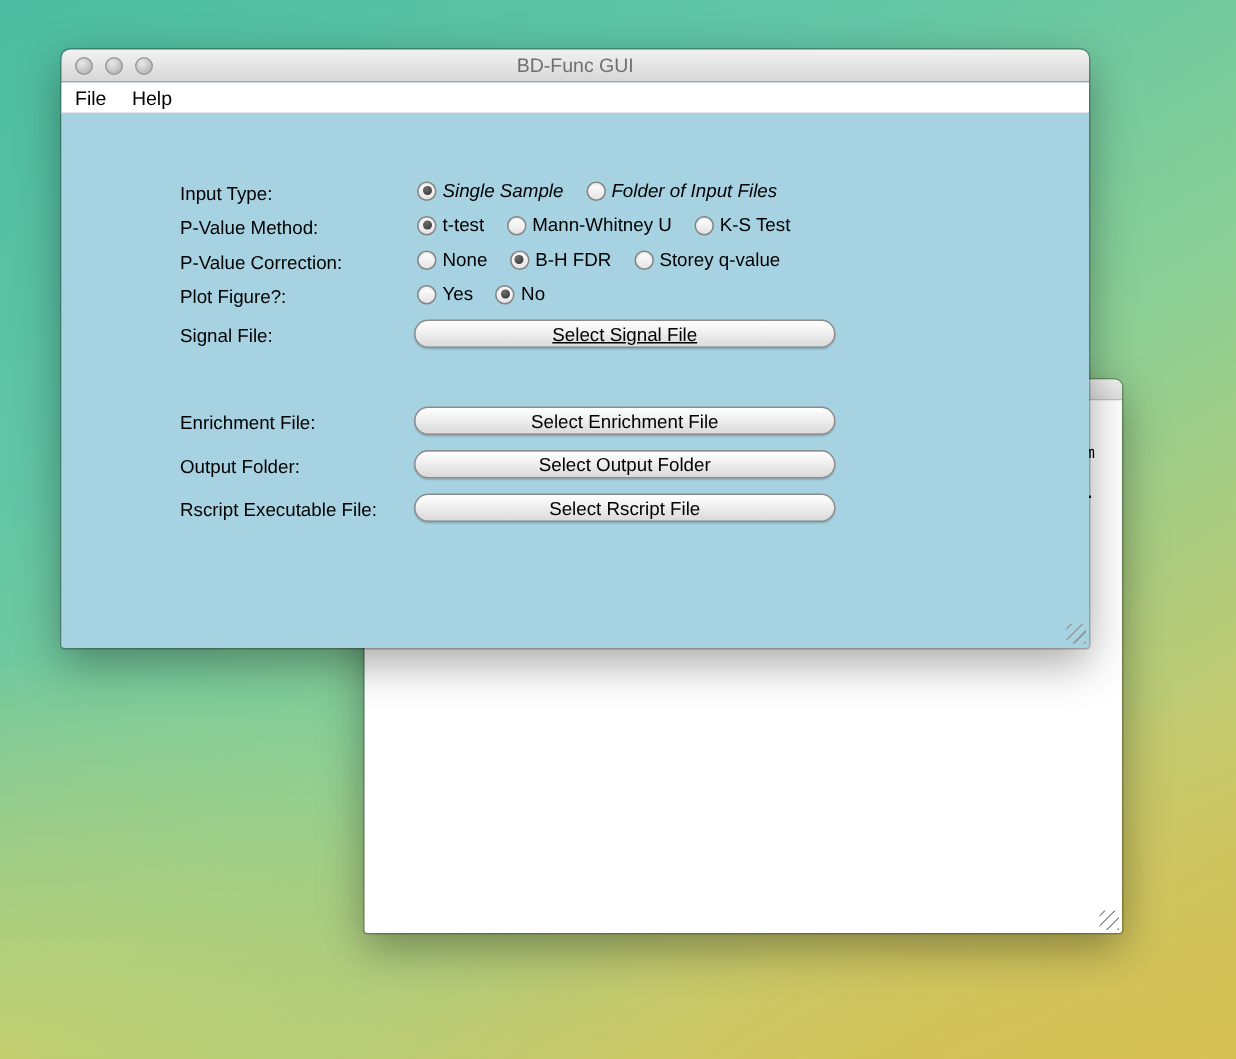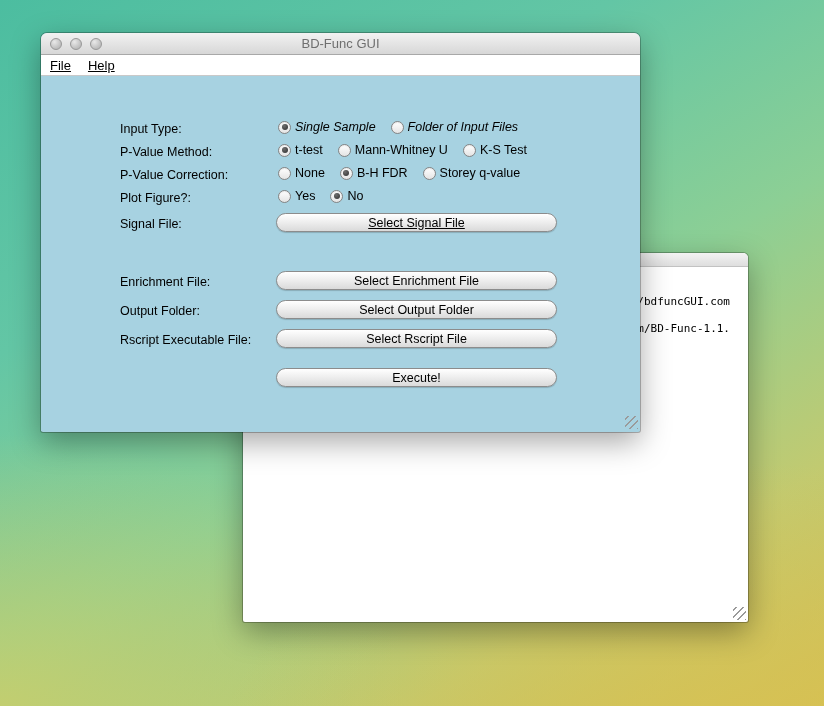--- a/index.html
+++ b/index.html
@@ -35,21 +35,21 @@
   .bg-line.l1 { top: 42px; }
   .bg-line.l2 { top: 69px; }
 
   .grip {
     position: absolute; right: 2px; bottom: 2px; width: 13px; height: 13px;
     background: repeating-linear-gradient(135deg, transparent 0 2px, #9a9a9a 2px 3px, transparent 3px 5px);
   }
 
   
   .main-window {
-    position: absolute; left: 41px; top: 33px; width: 599px; height: 399px;
+    position: absolute; left: 41px; top: 33px; width: 685px; height: 399px;
     border-radius: 6px 6px 2px 2px;
     background: #a7d2e1;
   }
   .titlebar {
     height: 22px; border-radius: 6px 6px 0 0;
     background: linear-gradient(#f2f2f2, #d7d7d7);
     border-bottom: 1px solid #a8a8a8;
     position: relative;
     display: flex; align-items: center; justify-content: center;
   }
@@ -57,21 +57,21 @@
   .traffic { position: absolute; left: 9px; top: 5px; display: flex; gap: 8px; }
   .light {
     width: 12px; height: 12px; border-radius: 50%;
     background: radial-gradient(circle at 35% 30%, #e9e9e9, #bdbdbd 70%);
     border: 1px solid #989898;
   }
   .menubar {
     height: 21px; background: #ffffff; border-bottom: 1px solid #c9c9c9;
     display: flex; align-items: center; padding-left: 9px;
   }
-  .menu-item { font-size: 13px; color: #000; padding: 0 9px 0 0; margin-right: 8px; text-decoration: underline; }
+  .menu-item { font-size: 13px; color: #000; padding: 0 9px 0 0; margin-right: 8px; }
 
   .content { position: relative; height: 355px; background: #a7d2e1; }
 
   .form-label { position: absolute; left: 79px; font-size: 12.5px; color: #000; white-space: nowrap; }
 
   .radio-group { position: absolute; left: 237px; display: flex; gap: 15px; align-items: center; }
   .radio-opt { display: inline-flex; align-items: center; gap: 4px; }
   .radio {
     width: 13px; height: 13px; border-radius: 50%;
     border: 1px solid #848484;
@@ -195,17 +195,16 @@
 
     <span class="form-label" style="top:199px;">Enrichment File:</span>
     <button class="aqua-btn" style="top:195px;">Select Enrichment File</button>
 
     <span class="form-label" style="top:228px;">Output Folder:</span>
     <button class="aqua-btn" style="top:224px;">Select Output Folder</button>
 
     <span class="form-label" style="top:257px;">Rscript Executable File:</span>
     <button class="aqua-btn" style="top:253px;text-align:center;">Select Rscript File</button>
 
-    <button class="aqua-btn" style="top:292px;">Execute!</button>
 
     <div class="grip"></div>
   </div>
 </div>
 
 </body></html>

